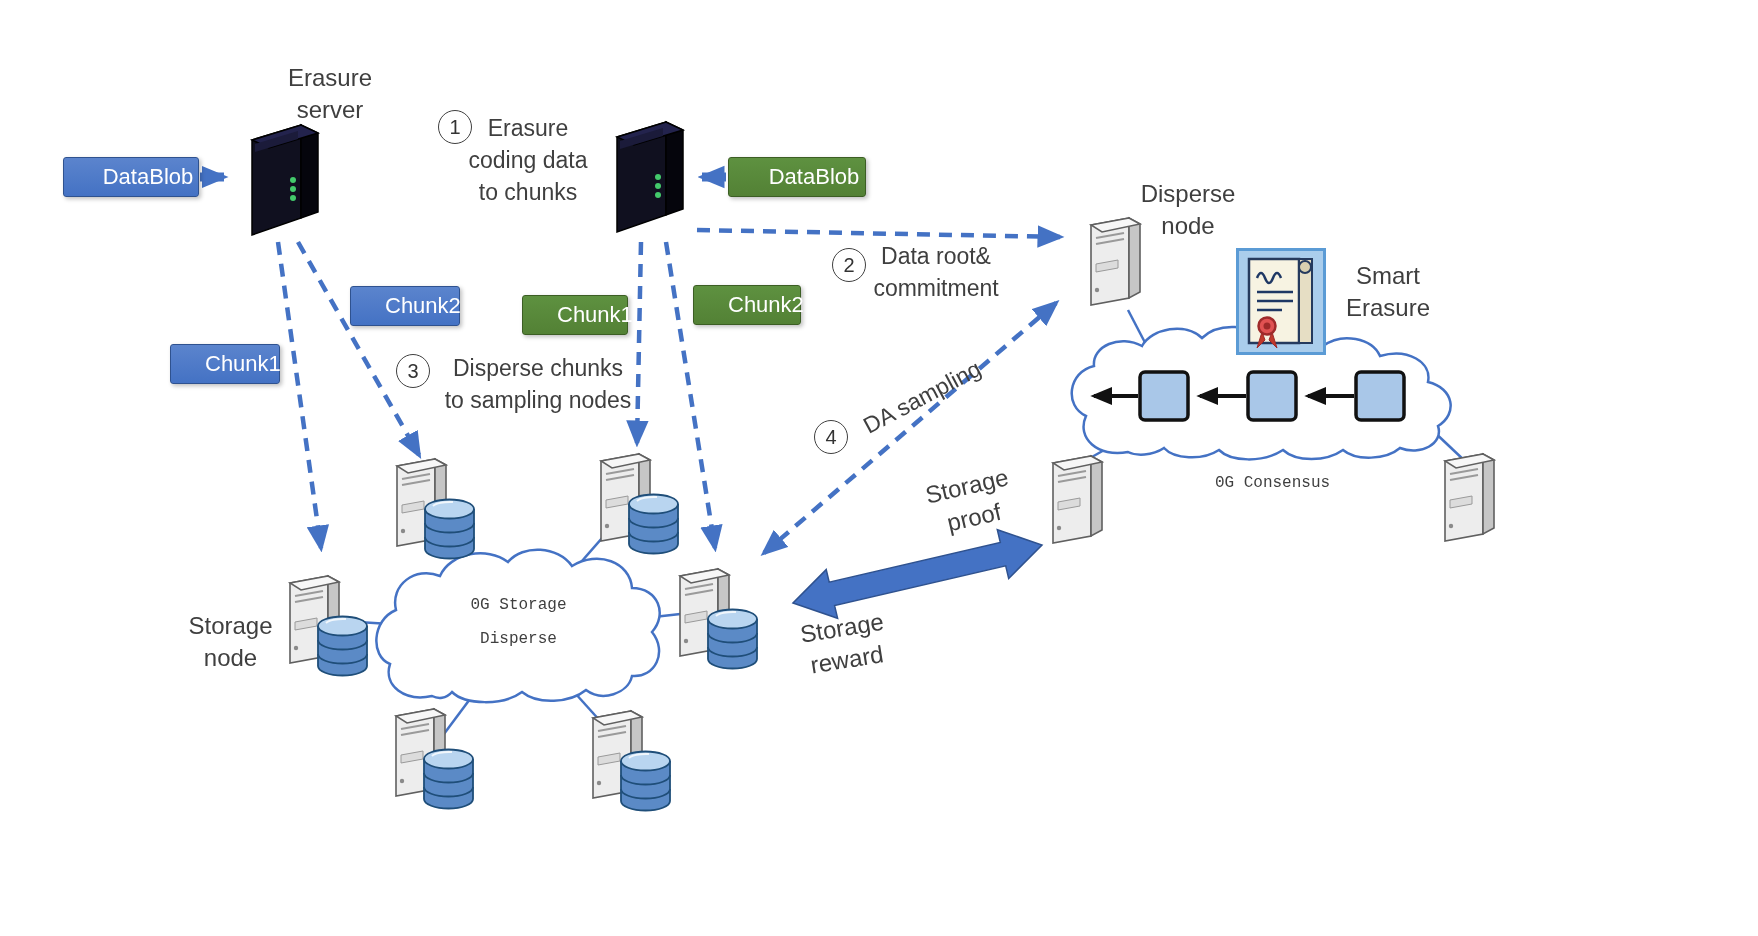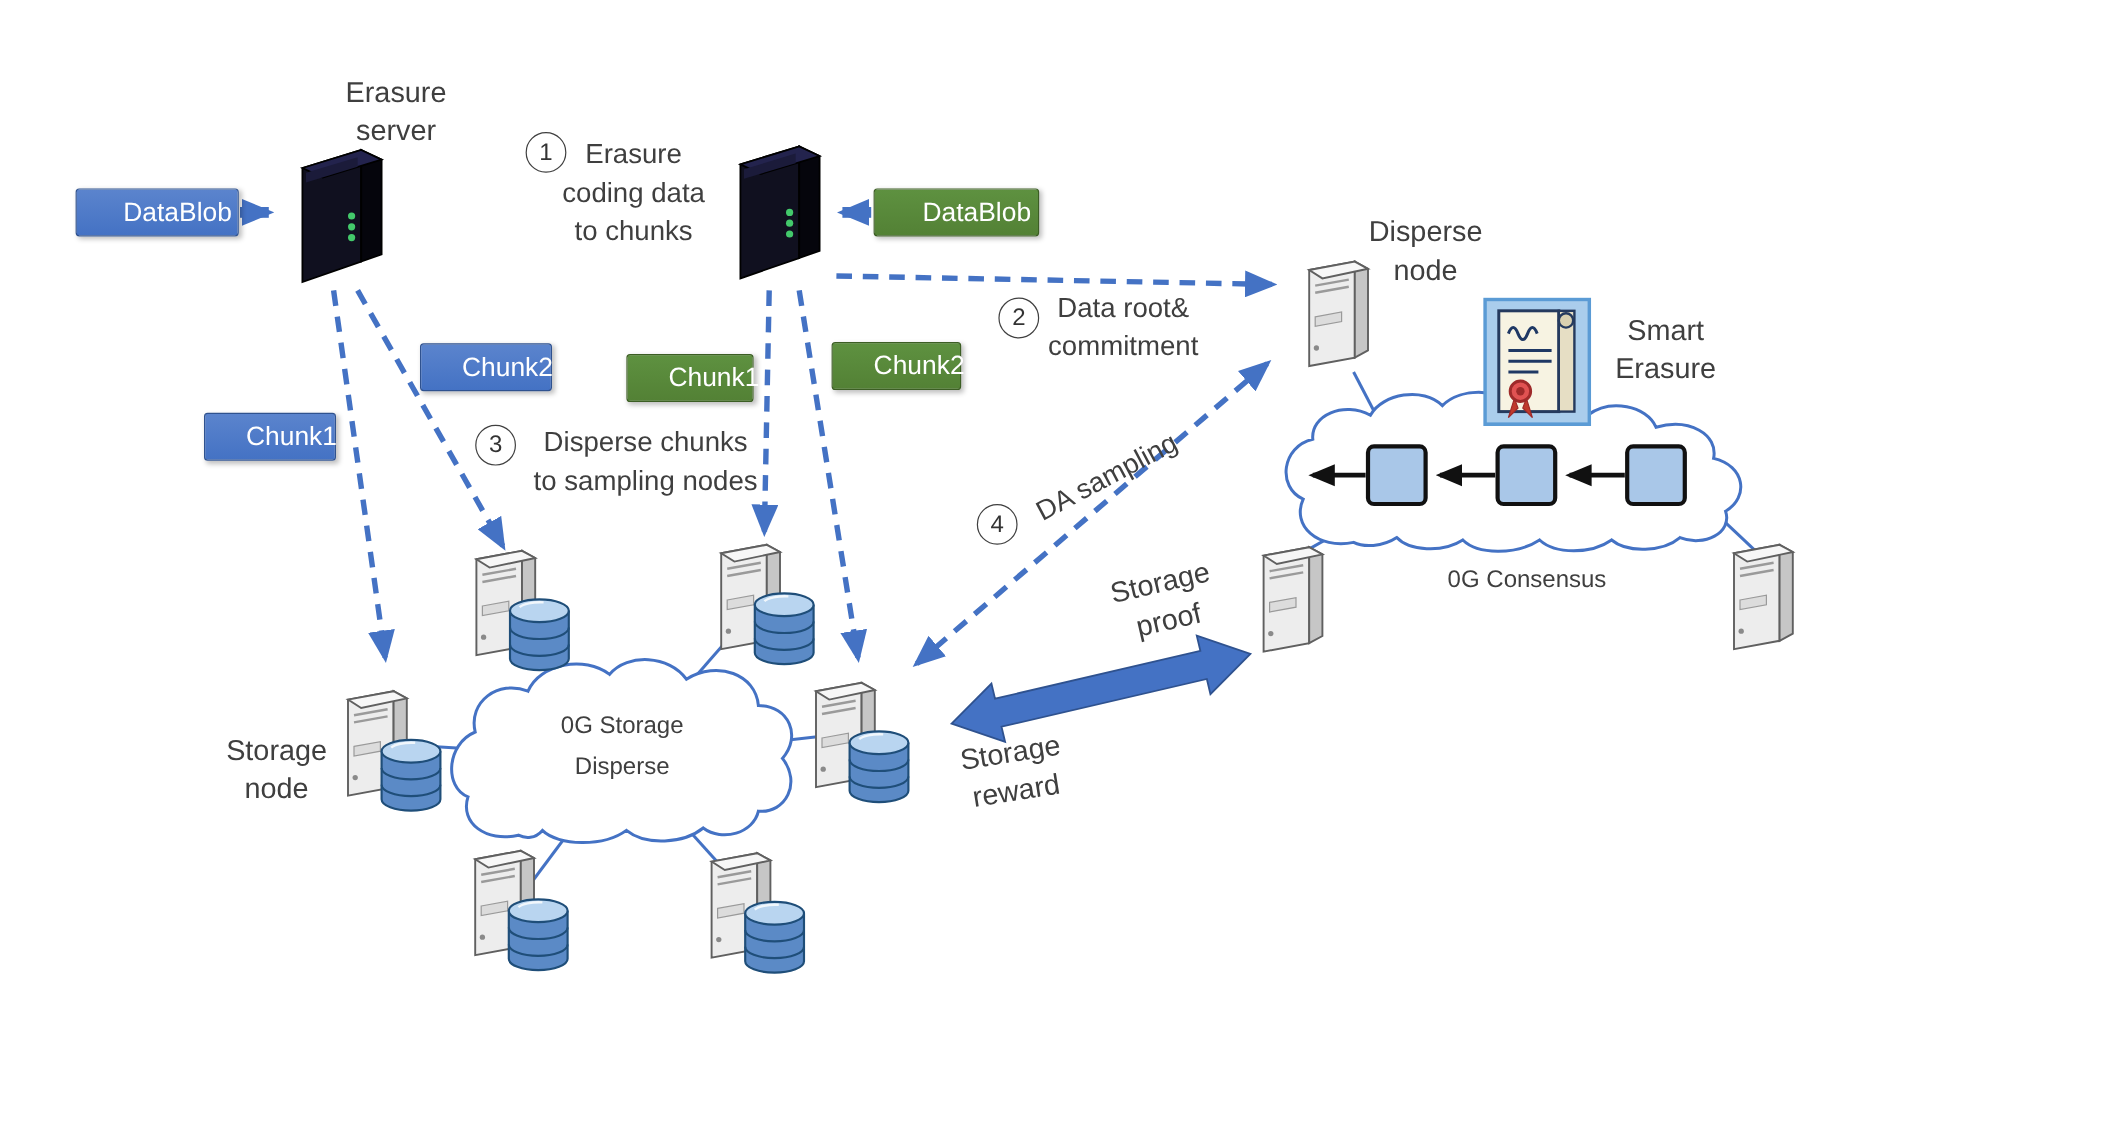--- a/index.html
+++ b/index.html
@@ -2,21 +2,21 @@
 <html><head>
 <meta charset="utf-8">
 <style>
   html,body{margin:0;padding:0;background:#fff;}
   body{width:1758px;height:936px;position:relative;font-family:"Liberation Sans",sans-serif;color:#3f3f3f;overflow:hidden;}
   .overlay{position:absolute;left:0;top:0;z-index:1;}
   .ic{position:absolute;z-index:2;}
   .lbl{position:absolute;z-index:3;text-align:center;color:#3f3f3f;}
   .l24{font-size:24px;line-height:32px;}
   .l23{font-size:23px;line-height:32px;}
-  .l26{font-size:20px;line-height:34px;}
+  .l26{font-size:16px;line-height:34px;font-family:Liberation Mono, monospace;}
   .tag{position:absolute;z-index:3;color:#fff;font-size:22px;text-align:center;border-radius:3px;box-shadow:2px 2px 4px rgba(0,0,0,.25);}
   .tag.blue{background:linear-gradient(#5b84cd,#4472C4);border:1px solid #2f528f;}
   .tag.green{background:linear-gradient(#5e9140,#538135);border:1px solid #3c5e24;}
   .tag span{display:block;line-height:38px;padding-left:34px;}
   .stepcircle{position:absolute;z-index:3;width:32px;height:32px;border:1.6px solid #404040;border-radius:50%;background:#fff;font-size:20px;line-height:32px;text-align:center;color:#333;}
   .rot28{transform:rotate(-28deg);}
   .rot13{transform:rotate(-13deg);}
   .rot9{transform:rotate(-9deg);}
 </style>
 </head>

